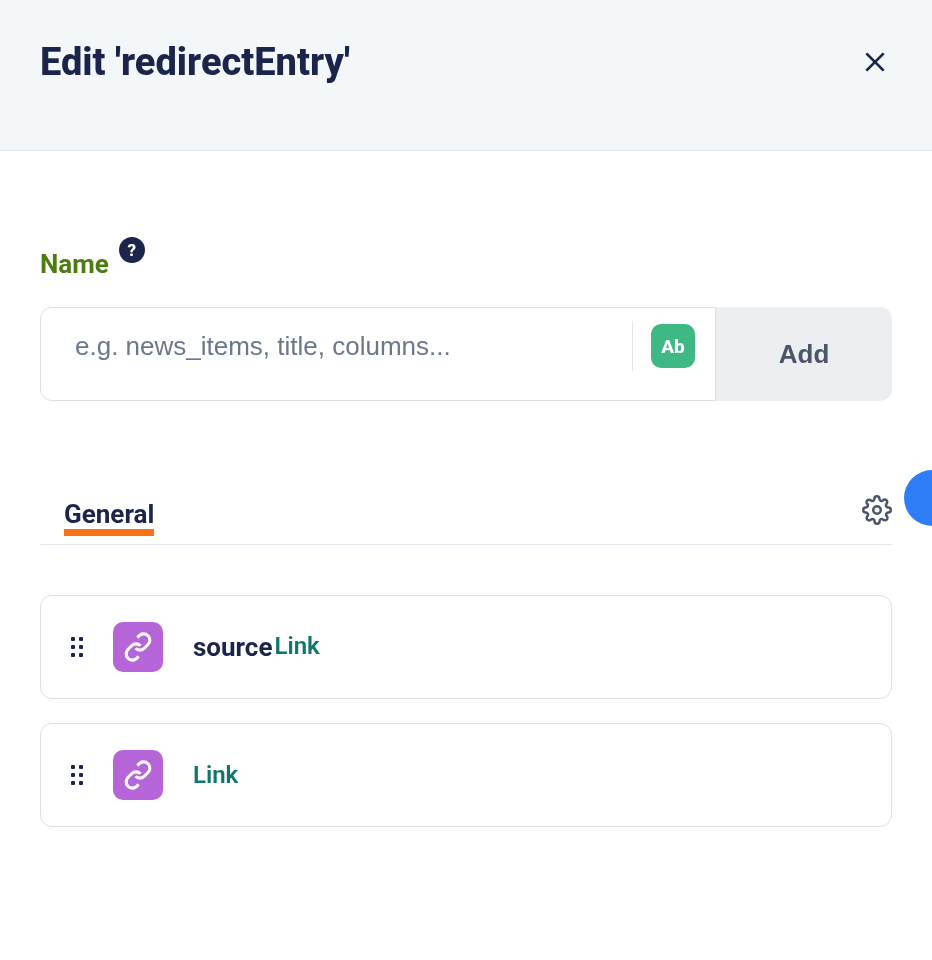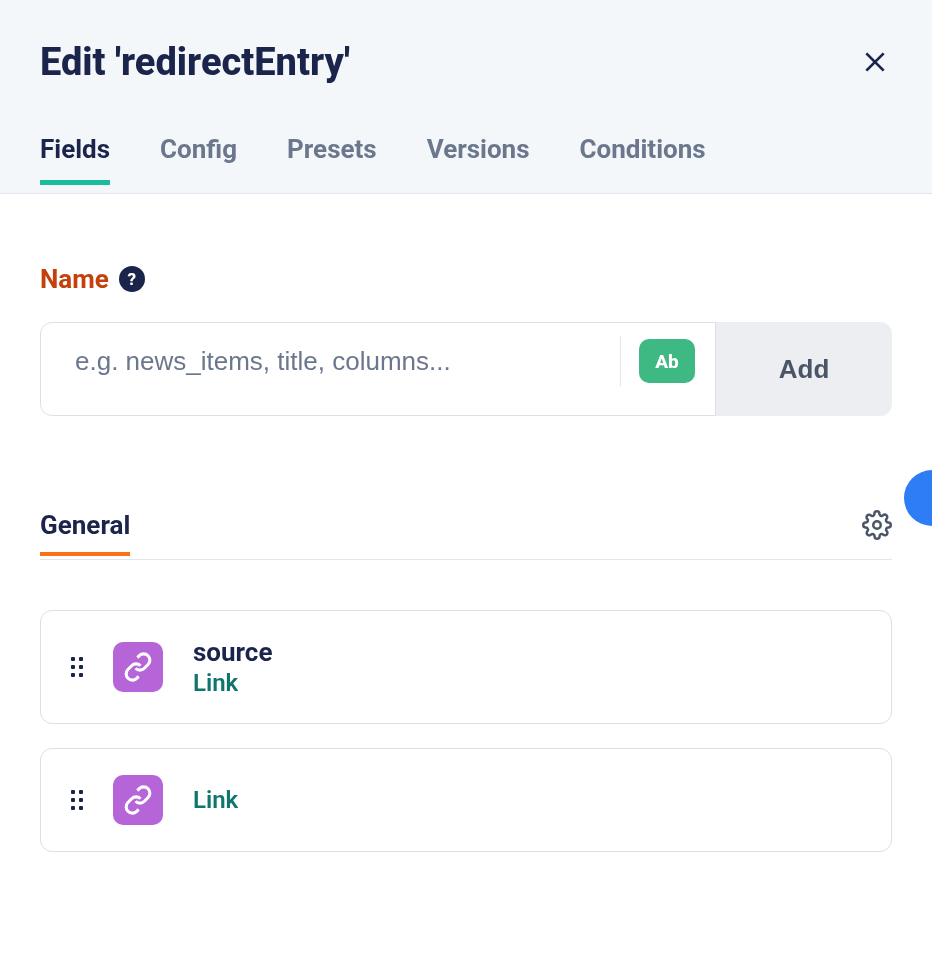--- a/index.html
+++ b/index.html
@@ -11,21 +11,21 @@
       font-family: -apple-system, BlinkMacSystemFont, "Segoe UI", Roboto, Helvetica, Arial, sans-serif;
       background: #fff;
       color: #1b254b;
       width: 932px;
       height: 960px;
       overflow: hidden;
       position: relative;
     }
     .header-region {
       background: #f4f7fa;
-      padding: 40px 40px 8px 40px;
+      padding: 40px 40px 16px 40px;
       border-bottom: 1px solid #e1e6ef;
     }
     .header-row {
       display: flex;
       justify-content: space-between;
       align-items: center;
       margin-bottom: 50px;
     }
     .dialog-title {
       font-size: 38px;
@@ -70,21 +70,22 @@
     }
     .label-row {
       display: flex;
       align-items: center;
       gap: 10px;
       margin-bottom: 28px;
     }
     .field-label {
       font-size: 26px;
       font-weight: 700;
-      color: #c2410c;
+      color: #4d7c0f;
+      margin-top: 28px;
     }
     .help-badge {
       width: 26px;
       height: 26px;
       background: #1b254b;
       border-radius: 50%;
       color: #fff;
       font-size: 17px;
       font-weight: 800;
       display: flex;
@@ -117,21 +118,21 @@
     .name-input::placeholder {
       color: #6b778c;
     }
     .input-divider {
       width: 1px;
       height: 50px;
       background: #e1e6ef;
       margin: 0 18px 0 10px;
     }
     .ab-badge {
-      width: 56px;
+      width: 44px;
       height: 44px;
       background: #3fb984;
       border-radius: 10px;
       color: #fff;
       font-size: 19px;
       font-weight: 800;
       display: flex;
       align-items: center;
       justify-content: center;
       cursor: pointer;
@@ -150,23 +151,24 @@
       display: flex;
       align-items: center;
       justify-content: space-between;
       margin-top: 90px;
       border-bottom: 1px solid #e1e6ef;
     }
     .section-tab {
       font-size: 26px;
       font-weight: 700;
       color: #1b254b;
-      padding-bottom: 12px;
-      border-bottom: 4px solid #f97316;
-      cursor: pointer;
+      padding-bottom: 0;
+      border-bottom: 7px solid #f97316;
+      cursor: pointer;
+      margin-left: 24px;
     }
     .gear-btn {
       background: none;
       border: none;
       cursor: pointer;
       padding: 4px 0 16px 0;
       color: #4a5568;
     }
     .gear-btn svg {
       width: 30px;
@@ -212,21 +214,21 @@
     }
     .link-icon-box svg {
       width: 30px;
       height: 30px;
       stroke: #fff;
       stroke-width: 2.5;
       fill: none;
     }
     .field-text {
       display: flex;
-      flex-direction: column;
+      flex-direction: row;
       gap: 2px;
     }
     .field-title {
       font-size: 26px;
       font-weight: 700;
       color: #1b254b;
     }
     .field-type {
       font-size: 24px;
       font-weight: 600;
@@ -249,27 +251,20 @@
   <div class="header-row">
     <h1 class="dialog-title">Edit 'redirectEntry'</h1>
     <button class="close-btn">
       <svg viewBox="0 0 24 24" fill="none">
         <line x1="4" y1="4" x2="20" y2="20"></line>
         <line x1="20" y1="4" x2="4" y2="20"></line>
       </svg>
     </button>
   </div>
 
-  <div class="tabs">
-    <div class="tab active">Fields</div>
-    <div class="tab">Config</div>
-    <div class="tab">Presets</div>
-    <div class="tab">Versions</div>
-    <div class="tab">Conditions</div>
-  </div>
 </div>
 
 <div class="body-region">
 
   <div class="label-row">
     <span class="field-label">Name</span>
     <span class="help-badge">?</span>
   </div>
 
   <div class="input-group">

